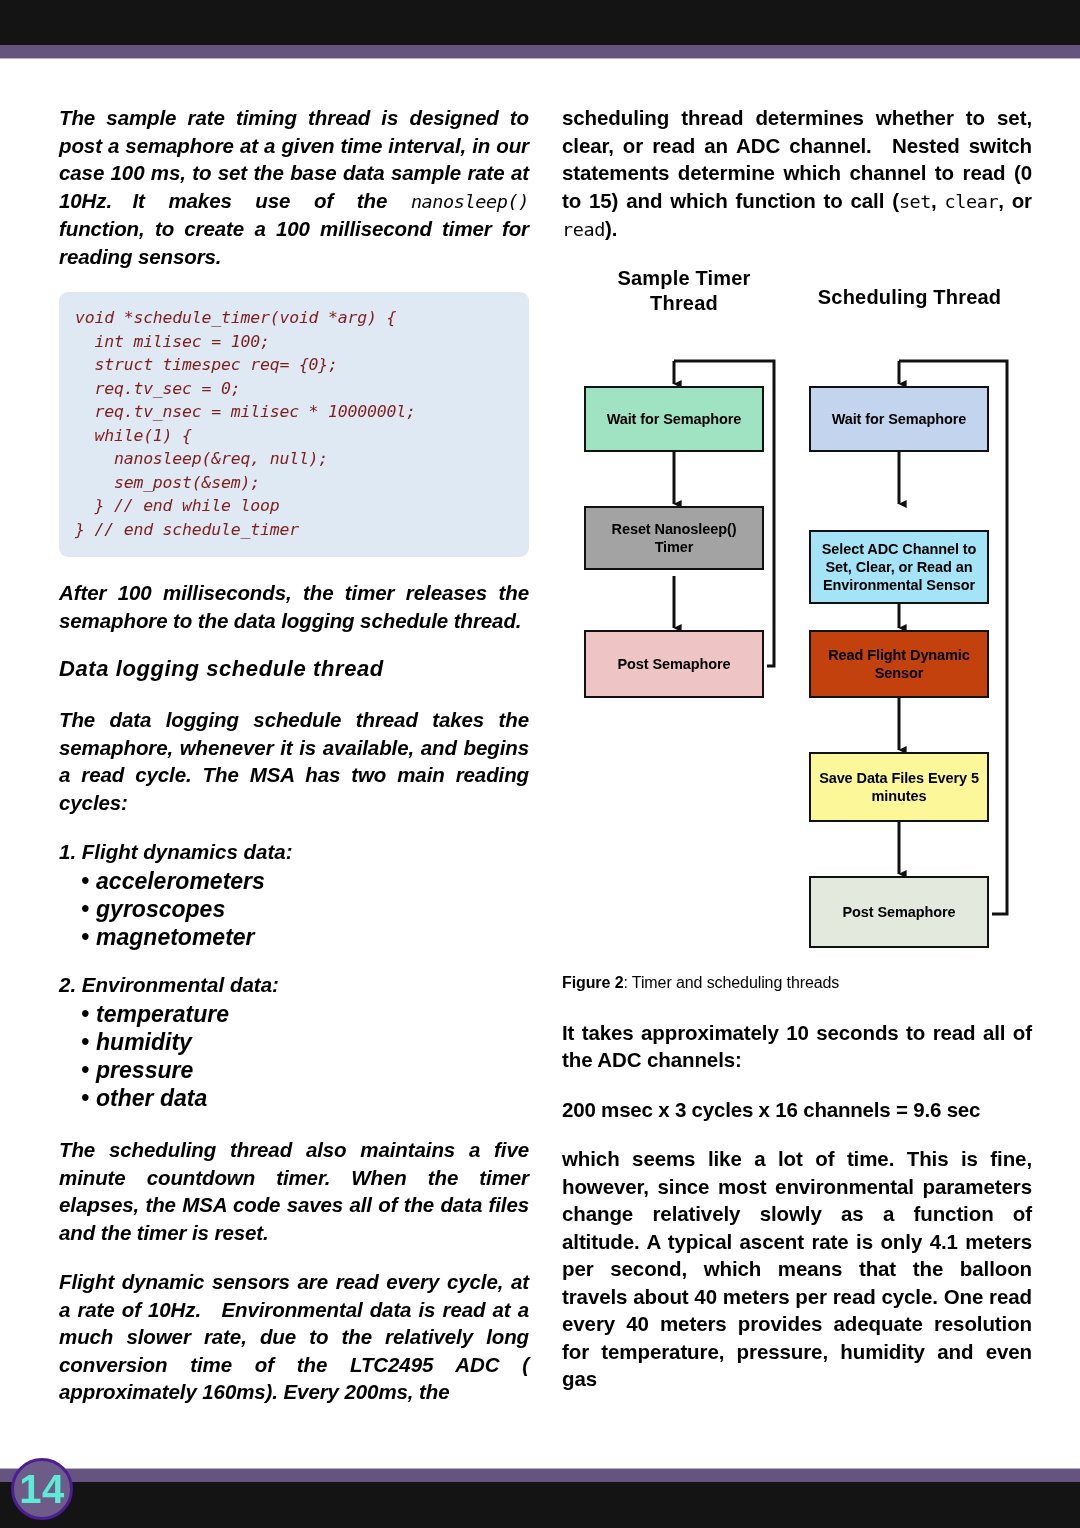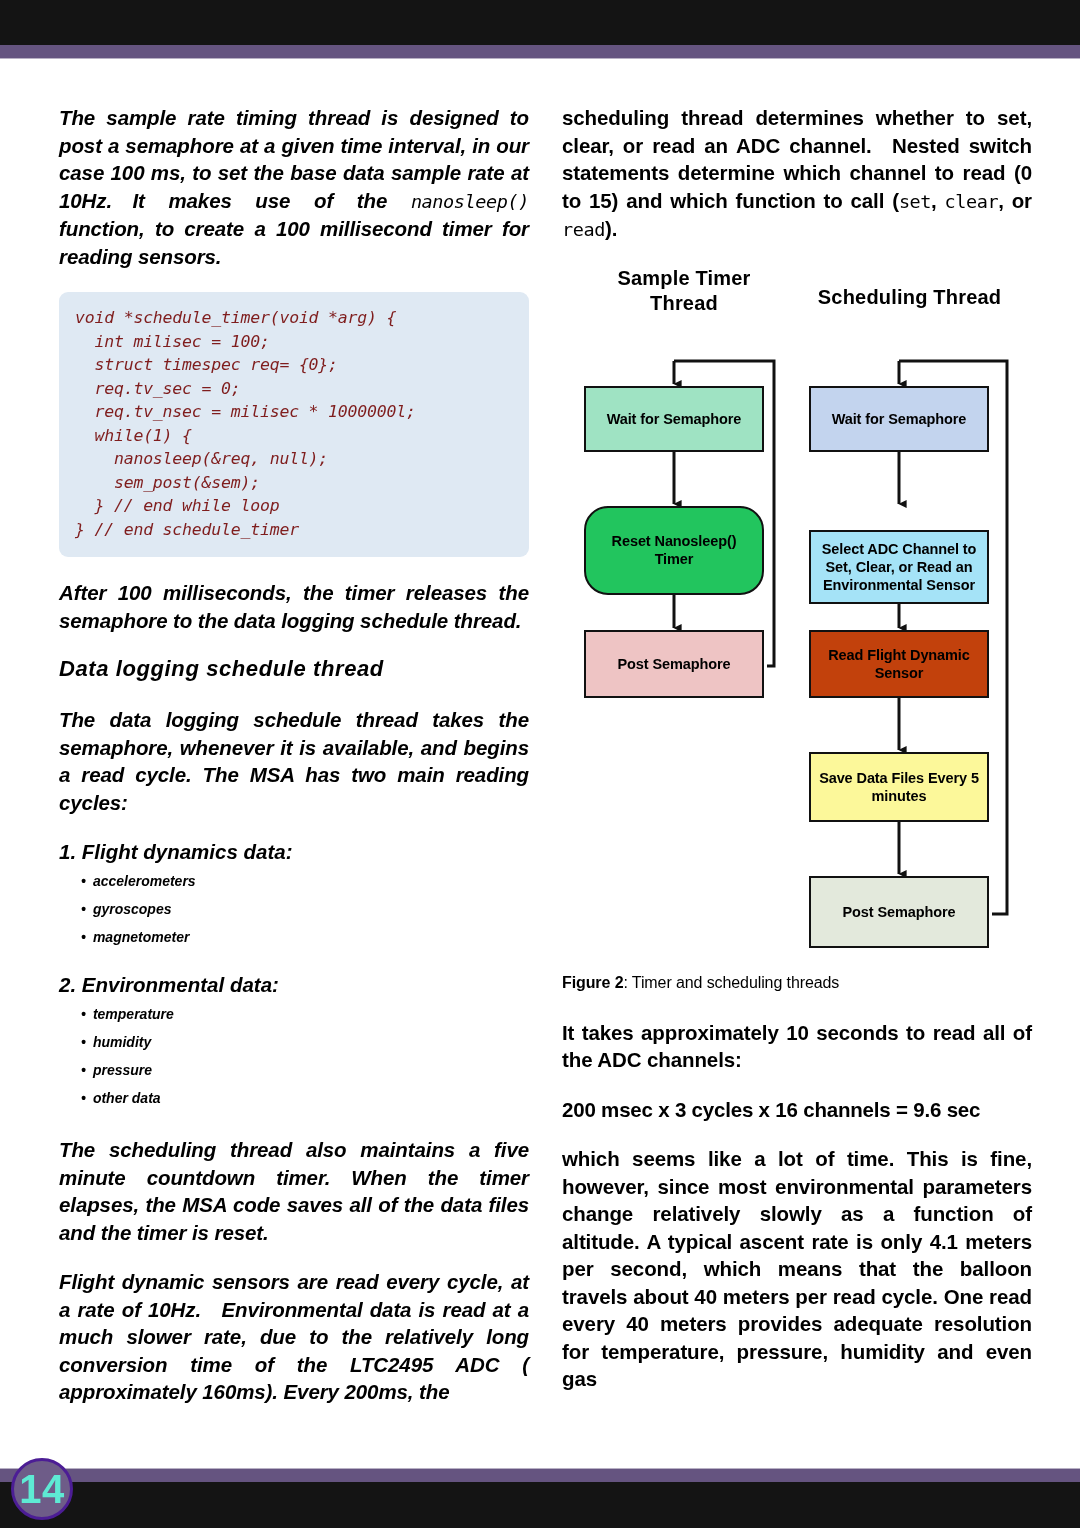--- a/index.html
+++ b/index.html
@@ -101,21 +101,21 @@
   
   .numlist { margin: 0 0 20px 0; }
   .numitem {
     font-size: 20.5px;
     line-height: 28px;
     font-weight: bold;
     margin-bottom: 1px;
   }
   .bullets { margin: 0 0 0 22px; }
   .bullet {
-    font-size: 14px;
+    font-size: 23px;
     line-height: 28px;
     font-weight: bold;
   }
   .bullet .dot { margin-right: 7px; }
 
   
   .flow {
     position: relative;
     width: 470px;
     height: 700px;
@@ -246,21 +246,21 @@
         <path d="M337,186 L337,238" marker-end="url(#ah)"></path>
         <path d="M337,314 L337,362" marker-end="url(#ah)"></path>
         <path d="M337,432 L337,484" marker-end="url(#ah)"></path>
         <path d="M337,556 L337,608" marker-end="url(#ah)"></path>
 
         <path d="M430,648 L445,648 L445,95 L337,95"></path>
       </g>
     </svg>
 
     <div class="node" style="left:22px;  top:120px; width:180px; height:66px; background:#9fe3c3; white-space:pre-line;">Wait for Semaphore</div>
-    <div class="node" style="left:22px;  top:240px; width:180px; height:89px; background:#22c55e; white-space:pre-line;border-radius:24px;">Reset Nanosleep()
+    <div class="node" style="left:22px;  top:240px; width:180px; height:64px; background:#a3a3a3; white-space:pre-line;">Reset Nanosleep()
 Timer</div>
     <div class="node" style="left:22px;  top:364px; width:180px; height:68px; background:#eec4c4; white-space:pre-line;">Post Semaphore</div>
 
     <div class="node" style="left:247px; top:120px; width:180px; height:66px; background:#c3d4ee; white-space:pre-line;">Wait for Semaphore</div>
     <div class="node" style="left:247px; top:240px; width:180px; height:74px; background:#a5e3f7; white-space:pre-line;margin-top:24px;">Select ADC Channel to
 Set, Clear, or Read an
 Environmental Sensor</div>
     <div class="node" style="left:247px; top:364px; width:180px; height:68px; background:#c2410c; white-space:pre-line;">Read Flight Dynamic
 Sensor</div>
     <div class="node" style="left:247px; top:486px; width:180px; height:70px; background:#fcf89a; white-space:pre-line;">Save Data Files Every 5

